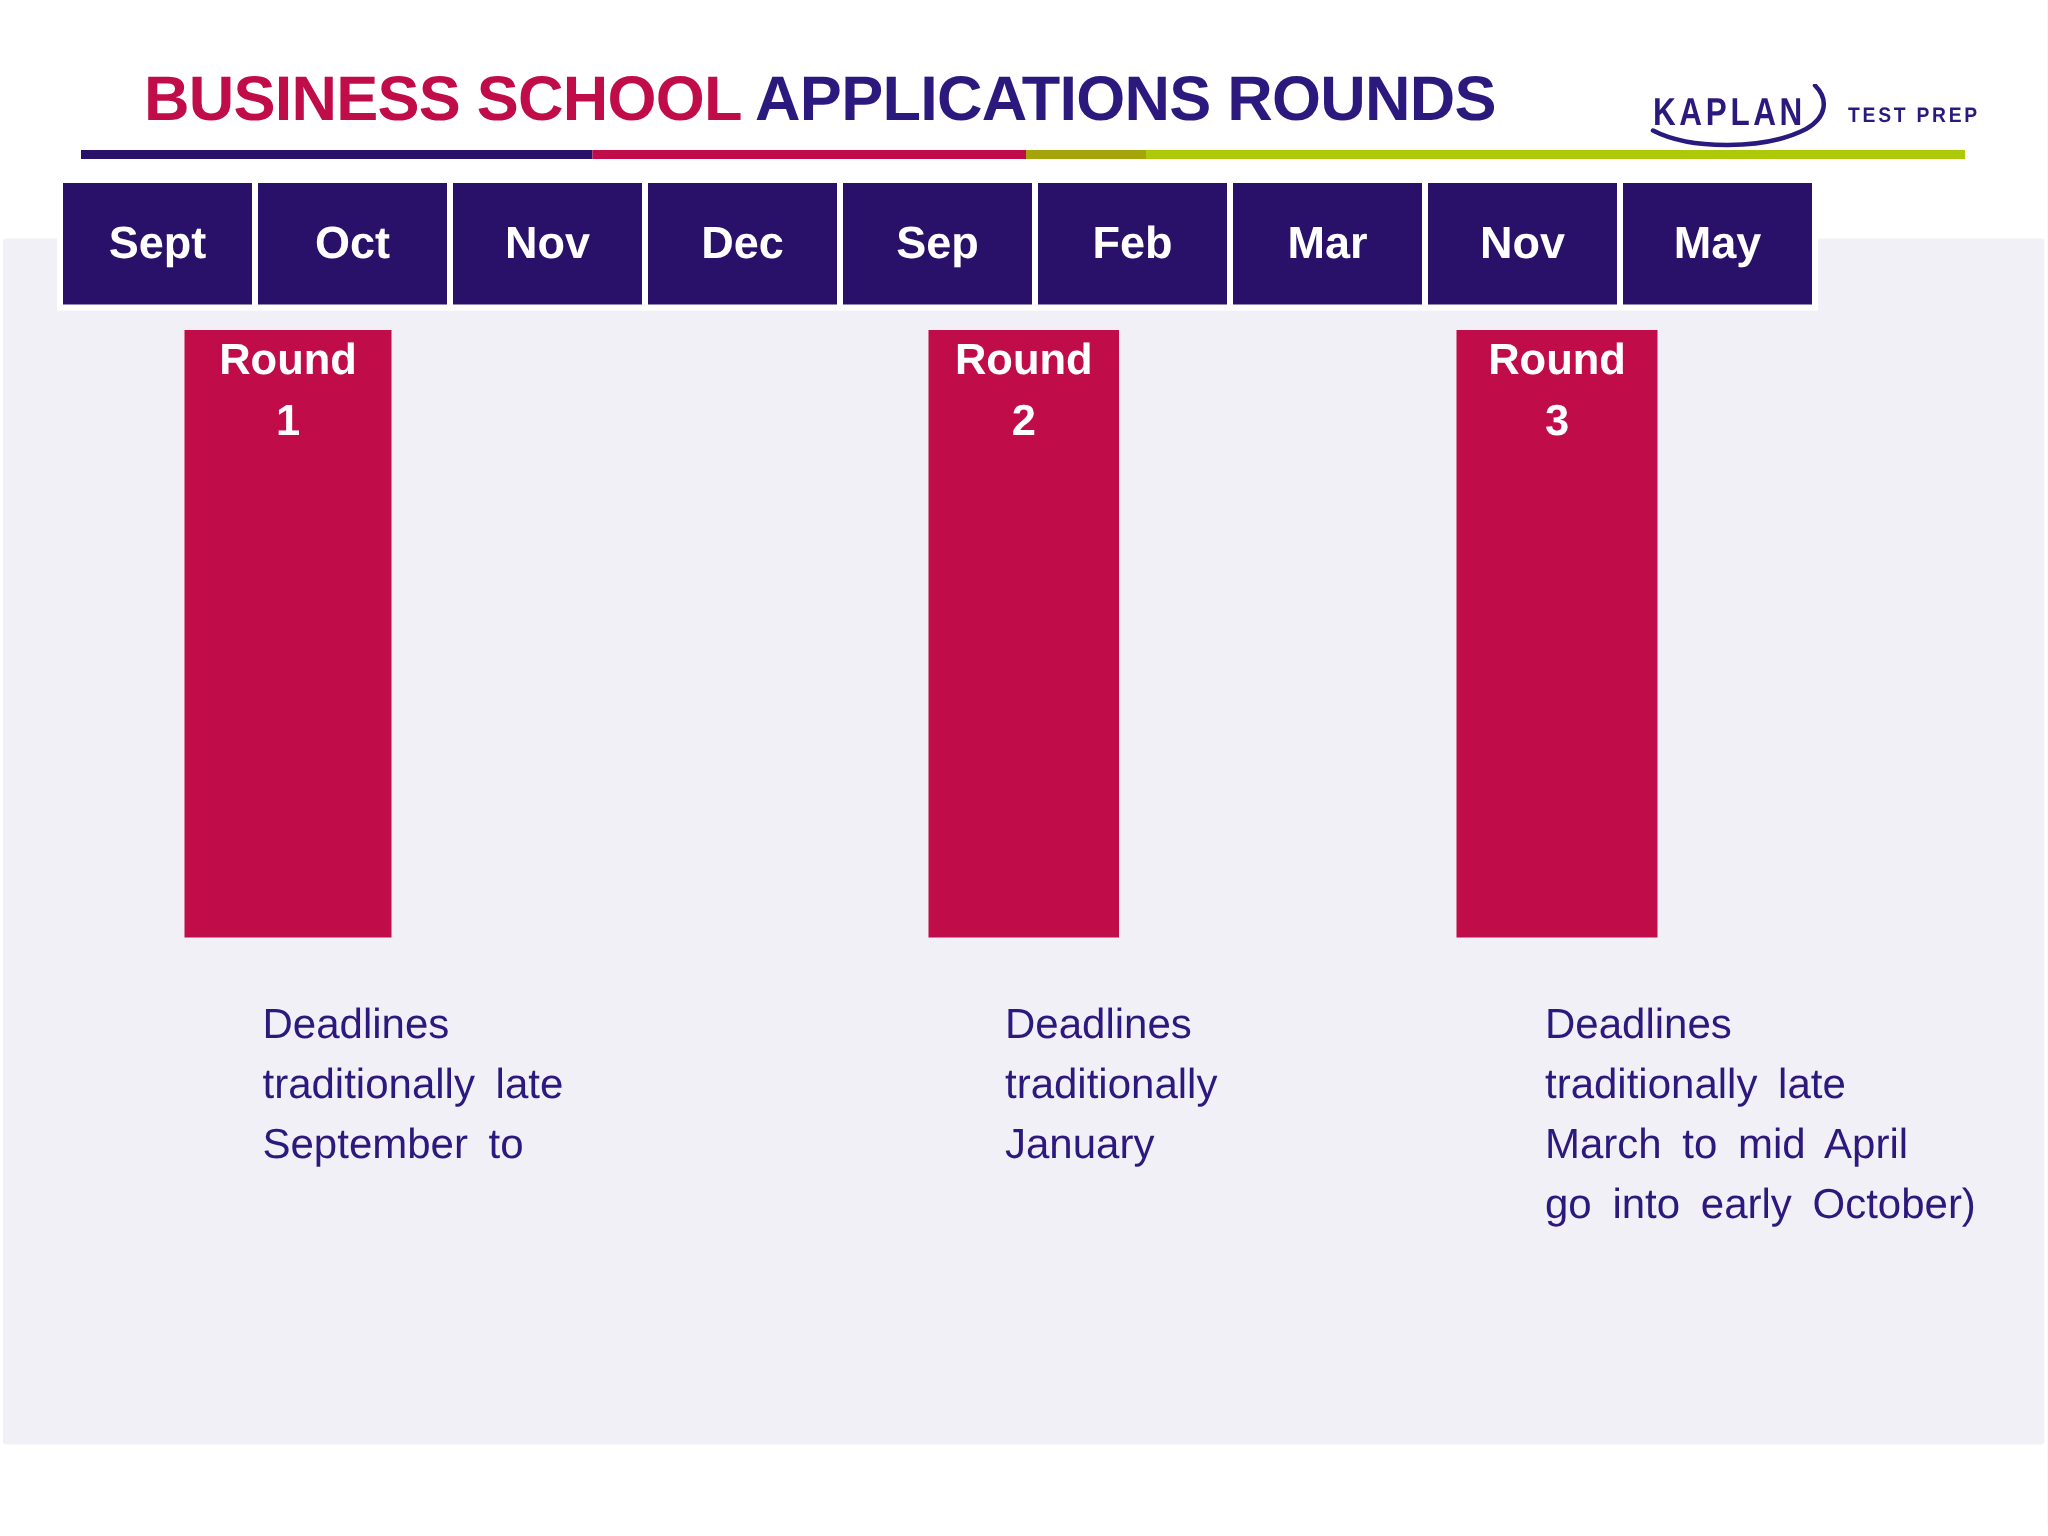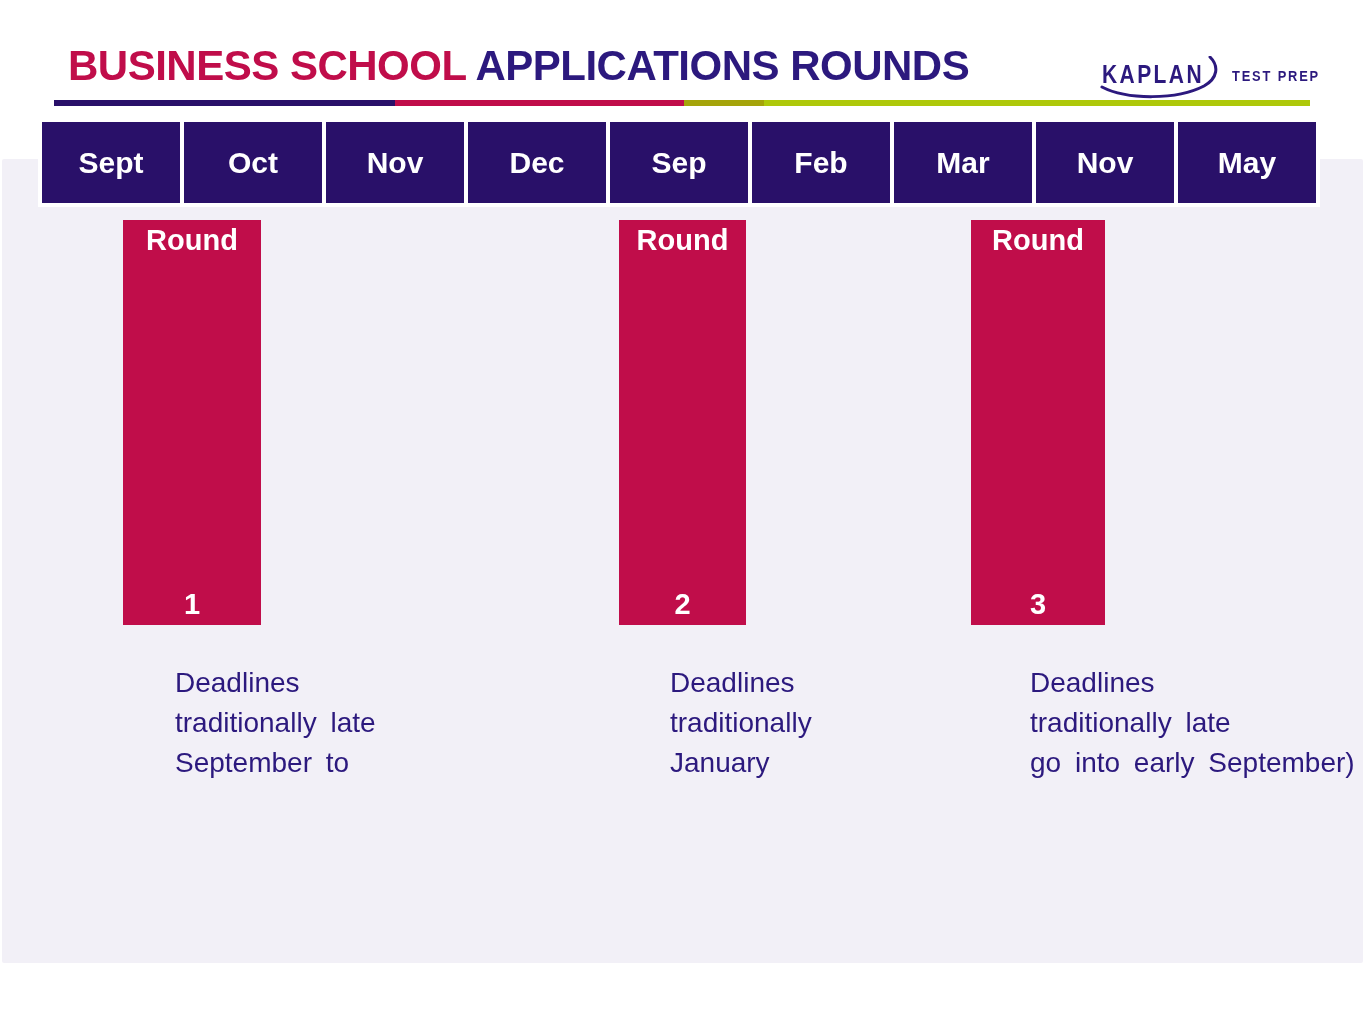--- a/index.html
+++ b/index.html
@@ -32,21 +32,21 @@
 
   
   .title {
     position: absolute;
     left: 68px; top: 42px;
     font-size: 42px;
     font-weight: bold;
     letter-spacing: -0.5px;
     white-space: nowrap;
   }
-  .title .t-primary { color: var(--crimson); }
+  .title .t-primary { color: var(--crimson); margin-left: 28px; }
   .title .t-secondary { color: var(--navy-text); }
 
   
   .divider {
     position: absolute;
     left: 54px; top: 100px;
     height: 6px; width: 1256px;
     display: flex;
   }
   .divider .seg-navy    { width: 341px; background: var(--navy); }
@@ -66,40 +66,40 @@
   
   .months-bar {
     position: absolute;
     left: 38px; top: 118px;
     background: var(--white);
     padding: 4px;
     display: flex;
     gap: 4px;
   }
   .month-cell {
-    width: 138px; height: 81px;
+    width: 126px; height: 81px;
     background: var(--navy);
     color: var(--white);
     font-size: 30px;
     font-weight: bold;
     display: flex;
     align-items: center;
     justify-content: center;
   }
 
   
   .round-bar {
     position: absolute;
     top: 220px; height: 405px;
     background: var(--crimson);
     color: var(--white);
     display: flex;
     flex-direction: column;
     align-items: center;
-    justify-content: space-between;
+    justify-content: flex-start;
     font-size: 29px;
     font-weight: bold;
     line-height: 41px;
     text-align: center;
   }
   .round-bar.r1 { left: 123px; width: 138px; }
   .round-bar.r2 { left: 619px; width: 127px; }
   .round-bar.r3 { left: 971px; width: 134px; }
 
   
@@ -176,14 +176,15 @@
 
 <div class="deadline d2">
   <span>Deadlines</span>
   <span>traditionally</span>
   <span>January</span>
 </div>
 
 <div class="deadline d3">
   <span>Deadlines</span>
   <span>traditionally late</span>
-  <span>go into early September)</span>
+  <span>March to mid April</span>
+  <span>go into early October)</span>
 </div>
 
 </body></html>

